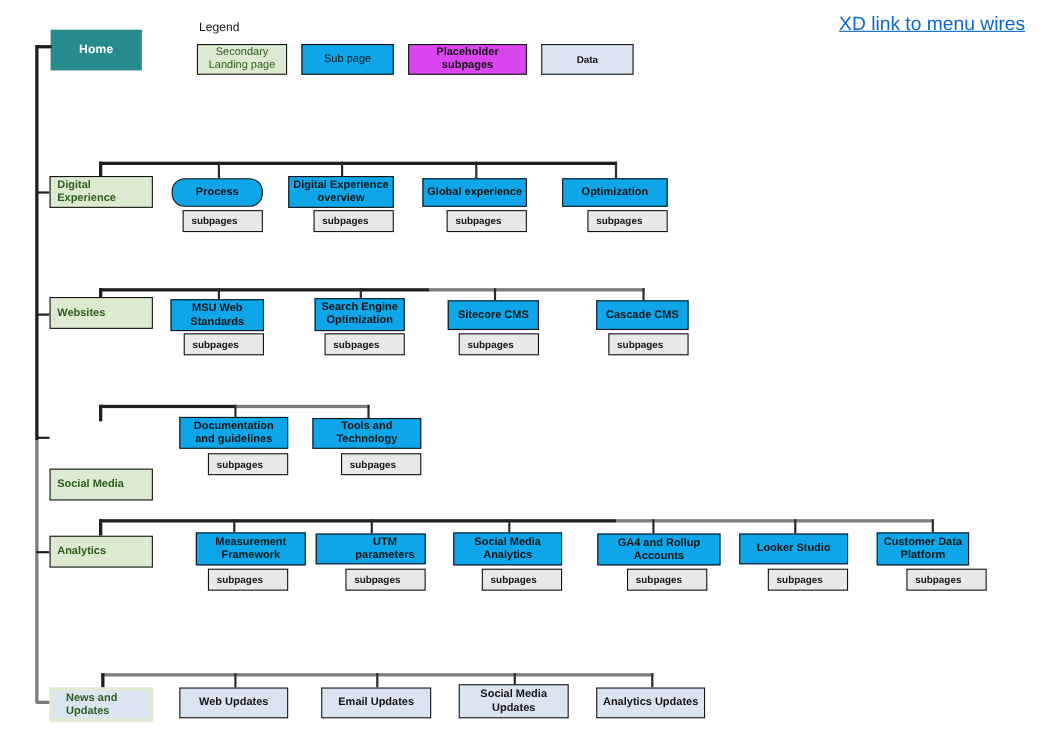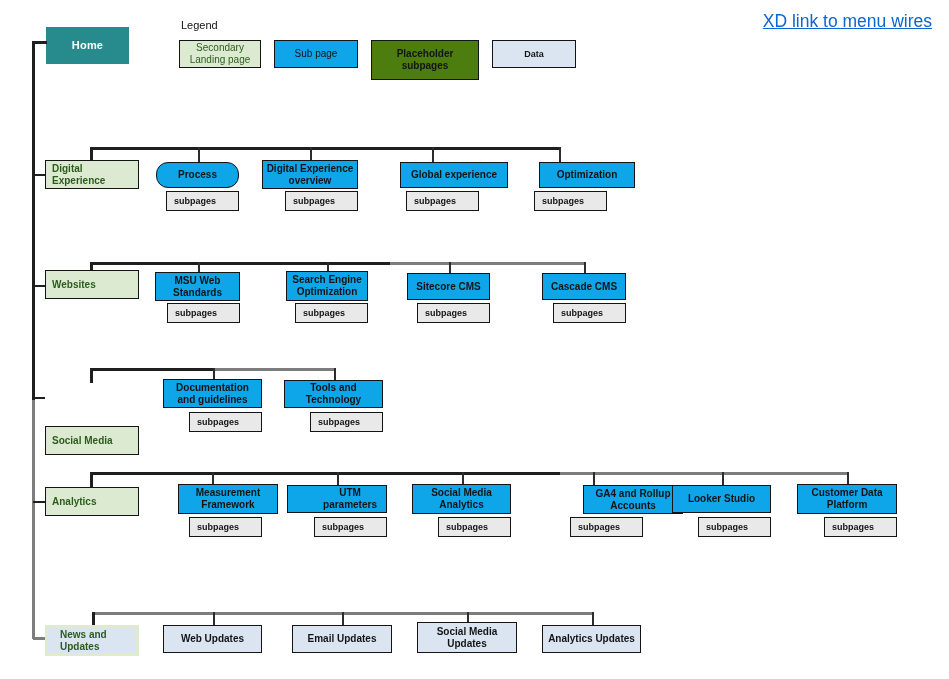--- a/index.html
+++ b/index.html
@@ -28,44 +28,44 @@
 </head>
 <body>
 
 <div id="canvas">
 
   <div class="box home" style="left:46px;top:27px;width:83px;height:37px">Home</div>
 
   <div class="legend-title" style="left:181px;top:19px">Legend</div>
   <div class="box secondary center legend-reg" style="left:179px;top:40px;width:82px;height:28px">Secondary Landing page</div>
   <div class="box center legend-reg" style="left:274px;top:40px;width:84px;height:28px">Sub page</div>
-  <div class="box center" style="left:371px;top:40px;width:108px;height:40px;background:#4d7c0f">Placeholder subpages</div>
+  <div class="box center" style="left:371px;top:40px;width:108px;height:28px;background:#d946ef">Placeholder subpages</div>
   <div class="box databox center sm" style="left:492px;top:40px;width:84px;height:28px">Data</div>
 
   <a href="#" class="xd-link">XD link to menu wires</a>
 
 <div class="ln" style="left: 33px; top: 41px; width: 14px; height: 2.5px; background: rgb(31, 31, 31);"></div>
     <div class="ln" style="left: 32px; top: 41px; width: 2.5px; height: 359px; background: rgb(31, 31, 31);"></div>
     <div class="ln" style="left: 32px; top: 400px; width: 2.5px; height: 239px; background: rgb(125, 125, 125);"></div>
     <div class="ln" style="left: 33px; top: 637px; width: 14px; height: 2.5px; background: rgb(125, 125, 125);"></div>
     <div class="ln" style="left: 33px; top: 174px; width: 12px; height: 2px; background: rgb(31, 31, 31);"></div>
     <div class="ln" style="left: 90px; top: 147px; width: 471px; height: 2.5px; background: rgb(31, 31, 31);"></div>
     <div class="ln" style="left: 90px; top: 147px; width: 2.5px; height: 13px; background: rgb(31, 31, 31);"></div>
     <div class="ln" style="left: 198px; top: 147px; width: 2px; height: 15px; background: rgb(44, 44, 44);"></div>
     <div class="ln" style="left: 310px; top: 147px; width: 2px; height: 13px; background: rgb(44, 44, 44);"></div>
     <div class="ln" style="left: 432px; top: 147px; width: 2px; height: 15px; background: rgb(44, 44, 44);"></div>
     <div class="ln" style="left: 559px; top: 147px; width: 2px; height: 15px; background: rgb(44, 44, 44);"></div>
     <div class="box secondary" style="left: 45px; top: 160px; width: 94px; height: 29px;">Digital Experience</div>
     <div class="box plain" style="left: 156px; top: 162px; width: 83px; height: 26px; border-radius: 12px;">Process</div>
     <div class="box subpages stack" style="left: 166px; top: 191px; width: 73px; height: 20px;">subpages</div>
     <div class="box plain" style="left: 262px; top: 160px; width: 96px; height: 29px;">Digital Experience overview</div>
     <div class="box subpages stack" style="left: 285px; top: 191px; width: 73px; height: 20px;">subpages</div>
-    <div class="box plain" style="left: 400px; top: 162px; width: 108px; height: 26px;">Global experience</div>
+    <div class="box plain" style="left: 384px; top: 162px; width: 95px; height: 26px;">Global experience</div>
     <div class="box subpages stack" style="left: 406px; top: 191px; width: 73px; height: 20px;">subpages</div>
-    <div class="box plain" style="left: 539px; top: 162px; width: 96px; height: 26px;">Optimization</div>
+    <div class="box plain" style="left: 511px; top: 162px; width: 96px; height: 26px;">Optimization</div>
     <div class="box subpages stack" style="left: 534px; top: 191px; width: 73px; height: 20px;">subpages</div>
     <div class="ln" style="left: 33px; top: 285px; width: 12px; height: 2px; background: rgb(31, 31, 31);"></div>
     <div class="ln" style="left: 90px; top: 262px; width: 300px; height: 2.5px; background: rgb(31, 31, 31);"></div>
     <div class="ln" style="left: 390px; top: 262px; width: 196px; height: 2.5px; background: rgb(125, 125, 125);"></div>
     <div class="ln" style="left: 90px; top: 262px; width: 2.5px; height: 8px; background: rgb(31, 31, 31);"></div>
     <div class="ln" style="left: 198px; top: 262px; width: 2px; height: 10px; background: rgb(44, 44, 44);"></div>
     <div class="ln" style="left: 327px; top: 262px; width: 2px; height: 9px; background: rgb(44, 44, 44);"></div>
     <div class="ln" style="left: 449px; top: 262px; width: 2px; height: 11px; background: rgb(44, 44, 44);"></div>
     <div class="ln" style="left: 584px; top: 262px; width: 2px; height: 11px; background: rgb(44, 44, 44);"></div>
     <div class="box secondary" style="left: 45px; top: 270px; width: 94px; height: 29px;">Websites</div>
@@ -98,25 +98,25 @@
     <div class="ln" style="left: 593px; top: 472px; width: 2px; height: 13px; background: rgb(44, 44, 44);"></div>
     <div class="ln" style="left: 722px; top: 472px; width: 2px; height: 13px; background: rgb(44, 44, 44);"></div>
     <div class="ln" style="left: 847px; top: 472px; width: 2px; height: 12px; background: rgb(44, 44, 44);"></div>
     <div class="box secondary" style="left: 45px; top: 487px; width: 94px; height: 29px;">Analytics</div>
     <div class="box plain" style="left: 162px; top: 484px; width: 100px; height: 30px; margin-left: 16px;">Measurement Framework</div>
     <div class="box subpages stack" style="left: 189px; top: 517px; width: 73px; height: 20px;">subpages</div>
     <div class="box plain" style="left: 287px; top: 485px; width: 100px; height: 28px; padding-left: 28px;">UTM parameters</div>
     <div class="box subpages stack" style="left: 314px; top: 517px; width: 73px; height: 20px;">subpages</div>
     <div class="box plain" style="left: 412px; top: 484px; width: 99px; height: 30px;">Social Media Analytics</div>
     <div class="box subpages stack" style="left: 438px; top: 517px; width: 73px; height: 20px;">subpages</div>
-    <div class="box plain" style="left: 543px; top: 485px; width: 100px; height: 29px; margin-left: 40px;">GA4 and Rollup Accounts</div>
+    <div class="box plain" style="left: 543px; top: 485px; width: 112px; height: 29px;">GA4 and Rollup Accounts</div>
     <div class="box subpages stack" style="left: 570px; top: 517px; width: 73px; height: 20px;">subpages</div>
     <div class="box plain" style="left: 672px; top: 485px; width: 99px; height: 28px;">Looker Studio</div>
     <div class="box subpages stack" style="left: 698px; top: 517px; width: 73px; height: 20px;">subpages</div>
-    <div class="box plain" style="left: 797px; top: 484px; width: 100px; height: 30px;">Customer Data Platform</div>
+    <div class="box plain" style="left: 797px; top: 484px; width: 84px; height: 30px;">Customer Data Platform</div>
     <div class="box subpages stack" style="left: 824px; top: 517px; width: 73px; height: 20px;">subpages</div>
     <div class="ln" style="left: 92px; top: 612px; width: 502px; height: 2.5px; background: rgb(125, 125, 125);"></div>
     <div class="ln" style="left: 92px; top: 612px; width: 2.5px; height: 13px; background: rgb(31, 31, 31);"></div>
     <div class="ln" style="left: 213px; top: 612px; width: 2px; height: 13px; background: rgb(44, 44, 44);"></div>
     <div class="ln" style="left: 342px; top: 612px; width: 2px; height: 13px; background: rgb(44, 44, 44);"></div>
     <div class="ln" style="left: 467px; top: 612px; width: 2px; height: 10px; background: rgb(44, 44, 44);"></div>
     <div class="ln" style="left: 592px; top: 612px; width: 2px; height: 13px; background: rgb(44, 44, 44);"></div>
     <div class="box news" style="left: 45px; top: 625px; width: 94px; height: 31px; padding-left: 12px;">News and Updates</div>
     <div class="box databox" style="left: 163px; top: 625px; width: 99px; height: 28px;">Web Updates</div>
     <div class="box databox" style="left: 292px; top: 625px; width: 100px; height: 28px;">Email Updates</div>

